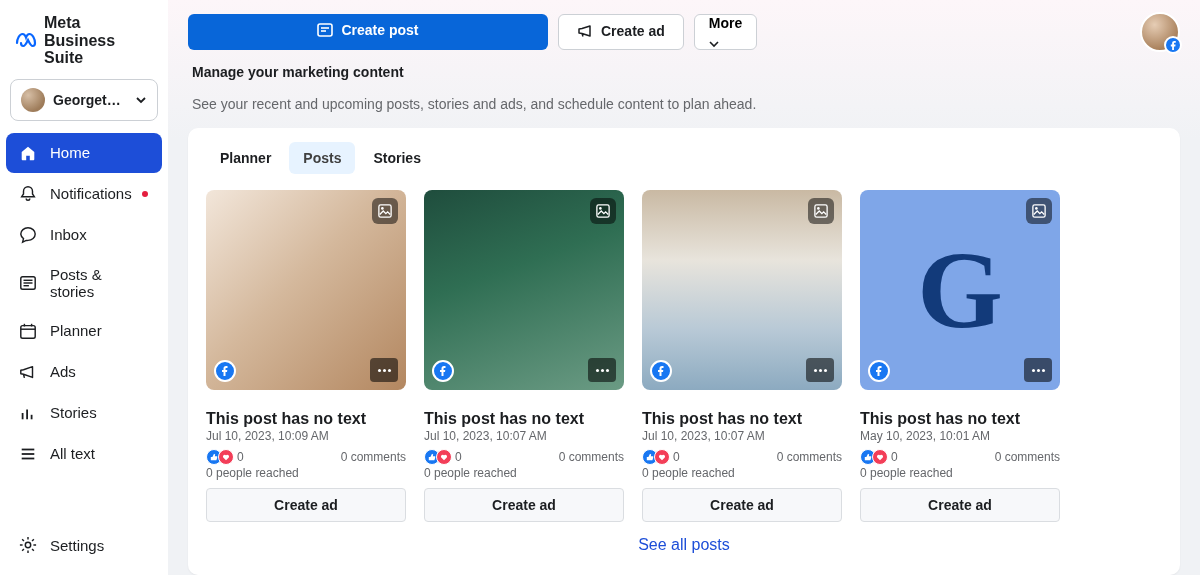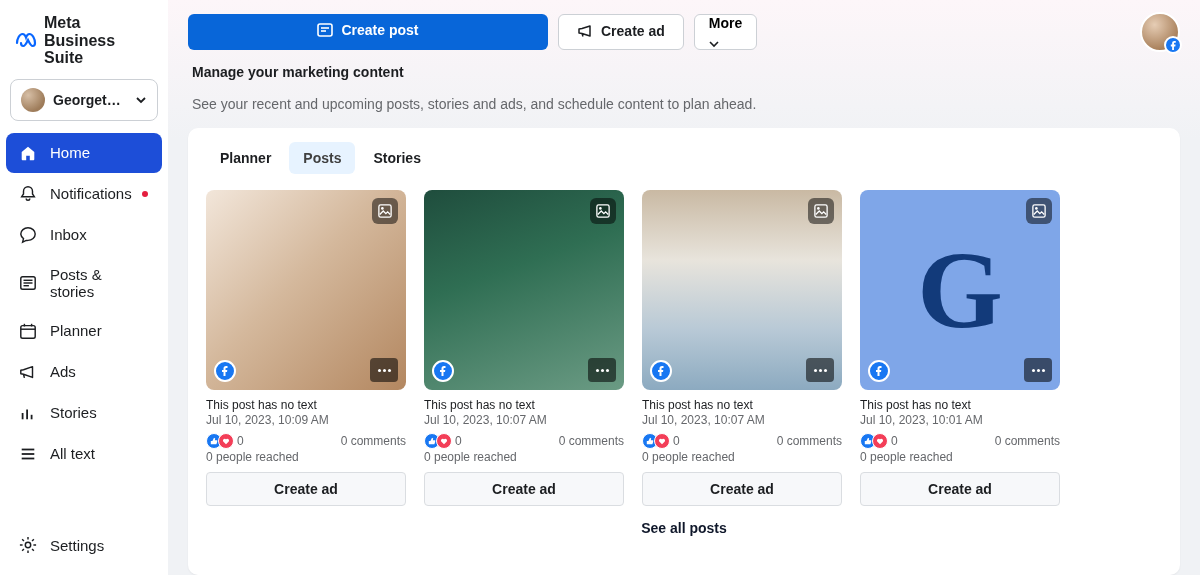--- a/index.html
+++ b/index.html
@@ -39,33 +39,33 @@
 .post-thumb { width: 200px; height: 200px; border-radius: 8px; position: relative; overflow: hidden; }
 .thumb-0 { background: linear-gradient(135deg,#f2e6da 0%,#d4b89c 45%,#b38760 100%); }
 .thumb-1 { background: linear-gradient(160deg,#1f4d3d 0%,#2f6e53 40%,#6b9b84 100%); }
 .thumb-2 { background: linear-gradient(180deg,#c9b9a3 0%,#e8e4dc 35%,#b8c9d6 70%,#8caac0 100%); }
 .thumb-3 { background: #7fa6e8; display:flex; align-items:center; justify-content:center; }
 .thumb-3-letter { font-size: 110px; font-weight: 800; color: #123a7a; font-family: Georgia, "Times New Roman", serif; }
 .thumb-type-icon { position: absolute; top: 8px; right: 8px; width: 26px; height: 26px; border-radius: 6px; background: rgba(0,0,0,0.5); display:flex; align-items:center; justify-content:center; }
 .thumb-fb-badge { position: absolute; bottom: 8px; left: 8px; width: 22px; height: 22px; border-radius: 50%; background: #1877f2; border: 2px solid #fff; display:flex; align-items:center; justify-content:center; }
 .thumb-menu { position: absolute; bottom: 8px; right: 8px; width: 28px; height: 24px; border-radius: 4px; background: rgba(0,0,0,0.55); display:flex; align-items:center; justify-content:center; gap:2px; cursor:pointer; }
 .thumb-menu .dot { width:3px; height:3px; border-radius:50%; background:#fff; }
-.post-title { font-size: 12px; font-weight: 400; margin-top: 8px; }
+.post-title { font-size: 16px; font-weight: 700; margin-top: 20px; }
 .post-date { font-size: 12px; color: #65676b; margin-top: 1px; }
 .post-meta-row { display:flex; justify-content:space-between; align-items:center; margin-top:6px; font-size:12px; color:#65676b; }
 .reactions { display:flex; align-items:center; gap:3px; }
 .react-stack { display:flex; }
 .react { width:16px; height:16px; border-radius:50%; border:1.5px solid #fff; margin-left:-4px; display:flex; align-items:center; justify-content:center; }
 .react:first-child { margin-left:0; }
 .react-like { background:#1877f2; }
 .react-love { background:#f33e58; }
 .react-count { font-size:12px; color:#65676b; }
 .post-reach { font-size:12px; color:#65676b; margin-top:1px; }
 .post-create-ad { margin-top:8px; border:1px solid #dadde1; background:#f7f8fa; border-radius:4px; text-align:center; padding:8px; font-size:14px; font-weight:600; cursor:pointer; }
-.see-all { text-align:center; font-size:14px; font-weight:700; padding:14px 0 0 0; color:#0f172a; cursor:pointer; }
+.see-all { text-align:center; font-size:16px; font-weight:400; padding:14px 0 0 0; color:#1d4ed8; cursor:pointer; }
 svg { display:block; }
 </style>
 </head>
 <body>
 
 <div class="app">
   <aside class="sidebar">
     <div class="logo">
       <span class="logo-mark">
         <svg width="24" height="24" viewBox="0 0 24 24">
@@ -371,21 +371,21 @@
                   <path d="M6 2H7.5V0H6C4.3 0 3.5 1 3.5 2.5V4H2v2h1.5v4h2V6H7l.3-2H5.5V2.8C5.5 2.2 5.7 2 6 2z" fill="#fff"></path>
                 </svg>
               </div>
               <div class="thumb-menu">
                 <span class="dot"></span>
                 <span class="dot"></span>
                 <span class="dot"></span>
               </div>
             </div>
             <div class="post-title">This post has no text</div>
-            <div class="post-date">Jul 10, 2023, 10:01 AM</div>
+            <div class="post-date">May 10, 2023, 10:01 AM</div>
             <div class="post-meta-row">
               <div class="reactions">
                 <div class="react-stack">
                   <div class="react react-like">
                     <svg width="8" height="8" viewBox="0 0 10 10">
                       <path d="M3 5v4h5l1-3V4H6l.5-2L5 1 3 5H1v4h2" fill="#fff"></path>
                     </svg>
                   </div>
                   <div class="react react-love">
                     <svg width="8" height="8" viewBox="0 0 10 10">

